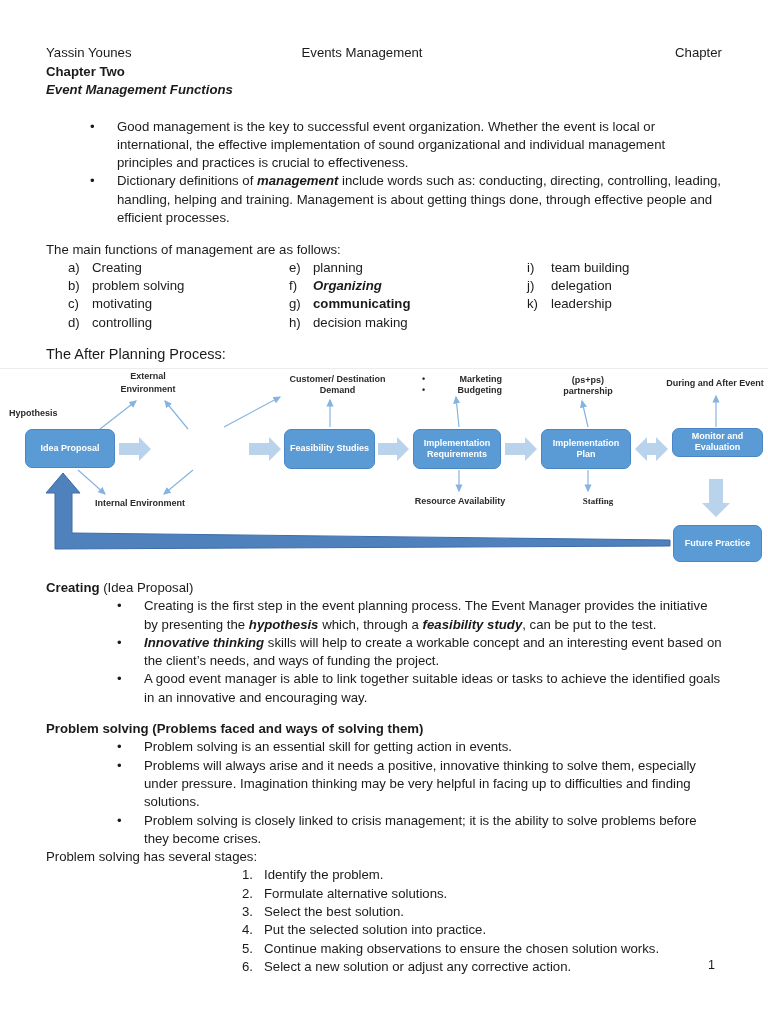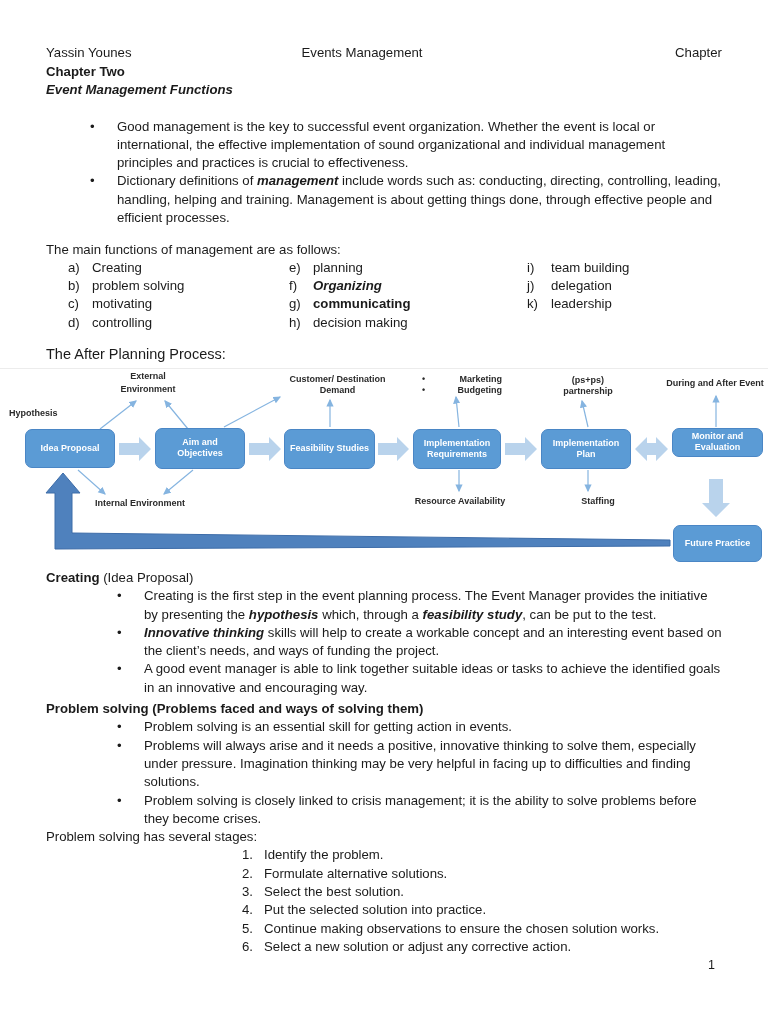--- a/index.html
+++ b/index.html
@@ -44,21 +44,21 @@
         color:#ffffff;font-weight:bold;font-size:9px;line-height:11px;
         display:flex;flex-direction:column;align-items:center;justify-content:center;
         text-align:center;box-sizing:border-box;}
   .dlabel{position:absolute;font-weight:bold;font-size:9px;color:#2a2a2a;text-align:center;
           line-height:11.5px;}
   .dlabel.two{line-height:13px;}
   ul.mkt{list-style:none;margin:0;padding:0;text-align:left;}
   ul.mkt li{position:relative;padding-left:22px;line-height:11.5px;text-align:right;}
   ul.mkt li::before{content:"\2022";position:absolute;left:4px;}
   
-  .sec-heading{margin-top:3px;line-height:18.3px;}
+  .sec-heading{margin-top:13px;line-height:18.3px;}
   .stage-lead{line-height:18.3px;}
   .stages{display:flex;flex-direction:column;}
   .stage{display:flex;line-height:18.3px;padding-left:196px;}
   .snum{flex:0 0 22px;}
   .pageno{position:absolute;left:708px;top:958px;font-size:12.5px;}
 </style>
 </head>
 <body>
 
 <div class="page">
@@ -175,27 +175,23 @@
       <li>Marketing</li>
       <li>Budgeting</li>
     </ul>
     <div class="dlabel" style="left:553px;top:6px;width:70px;">
       <div>(ps+ps)</div>
       <div>partnership</div>
     </div>
     <div class="dlabel" style="left:662px;top:9px;width:106px;text-align:center;">During and After Event</div>
     <div class="dlabel" style="left:90px;top:129px;width:100px;">Internal Environment</div>
     <div class="dlabel" style="left:405px;top:127px;width:110px;">Resource Availability</div>
-    <div class="dlabel" style="left:568px;top:127px;width:60px;">Staffing</div>
+    <div class="dlabel" style="left:568px;top:127px;width:60px;font-family:Liberation Serif, serif;">Staffing</div>
 
     <div class="pbox" style="left:25px;top:60px;width:90px;height:39px;">Idea Proposal</div>
-    <div class="pbox" style="left:155px;top:59px;width:90px;height:41px;">
-      <div>Aim  and</div>
-      <div>Objectives</div>
-    </div>
     <div class="pbox" style="left:284px;top:60px;width:91px;height:40px;">Feasibility Studies</div>
     <div class="pbox" style="left:413px;top:60px;width:88px;height:40px;">
       <div>Implementation</div>
       <div>Requirements</div>
     </div>
     <div class="pbox" style="left:541px;top:60px;width:90px;height:40px;">
       <div>Implementation</div>
       <div>Plan</div>
     </div>
     <div class="pbox" style="left:672px;top:59px;width:91px;height:29px;">

